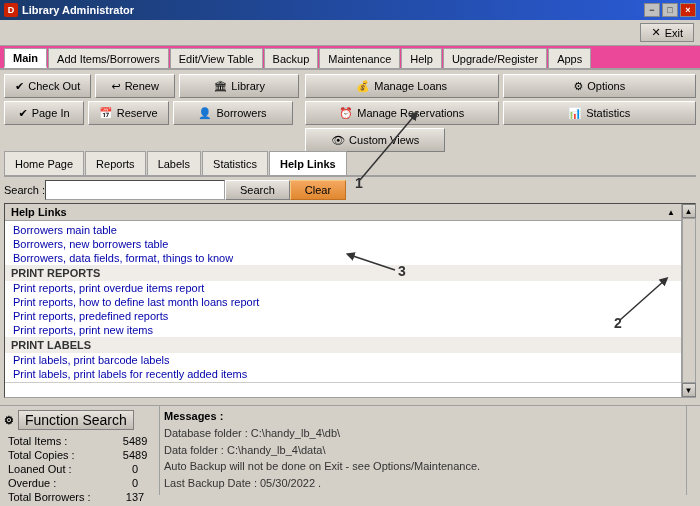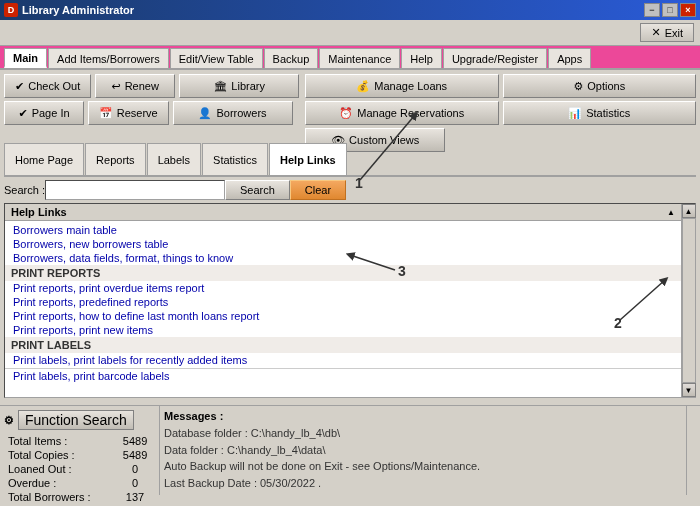--- a/index.html
+++ b/index.html
@@ -167,21 +167,21 @@
       margin-bottom: 3px;
     }
     .sec-tab {
       padding: 1px 10px;
       border: 1px solid #a0a0a0;
       border-bottom: none;
       background: #e8e4de;
       font-size: 11px;
       cursor: pointer;
       margin-right: 1px;
-      height: 32px;
+      height: 24px;
       display: flex;
       align-items: center;
     }
     .sec-tab.active {
       background: #ffffff;
       font-weight: bold;
     }
 
     
     .search-bar {
@@ -486,26 +486,26 @@
         <div class="help-links-header">
           <span>Help Links</span>
           <div class="scroll-arrows">▲</div>
         </div>
         <div class="help-list">
           <div class="help-item">Borrowers main table</div>
           <div class="help-item">Borrowers, new borrowers table</div>
           <div class="help-item">Borrowers, data fields, format, things to know</div>
           <div class="help-section">PRINT REPORTS</div>
           <div class="help-item">Print reports, print overdue items report</div>
+          <div class="help-item">Print reports, how to define last month loans report</div>
           <div class="help-item">Print reports, predefined reports</div>
-          <div class="help-item">Print reports, how to define last month loans report</div>
           <div class="help-item">Print reports, print new items</div>
           <div class="help-section">PRINT LABELS</div>
+          <div class="help-item">Print labels, print barcode labels</div>
           <div class="help-item" style="border-bottom: 1px solid #ccc; padding-bottom:2px;">Print labels, print labels for recently added items</div>
-          <div class="help-item">Print labels, print barcode labels</div>
         </div>
       </div>
       <div class="scrollbar-right">
         <div class="scroll-btn">▲</div>
         <div class="scroll-track"></div>
         <div class="scroll-btn">▼</div>
       </div>
     </div>
 
   </div>

